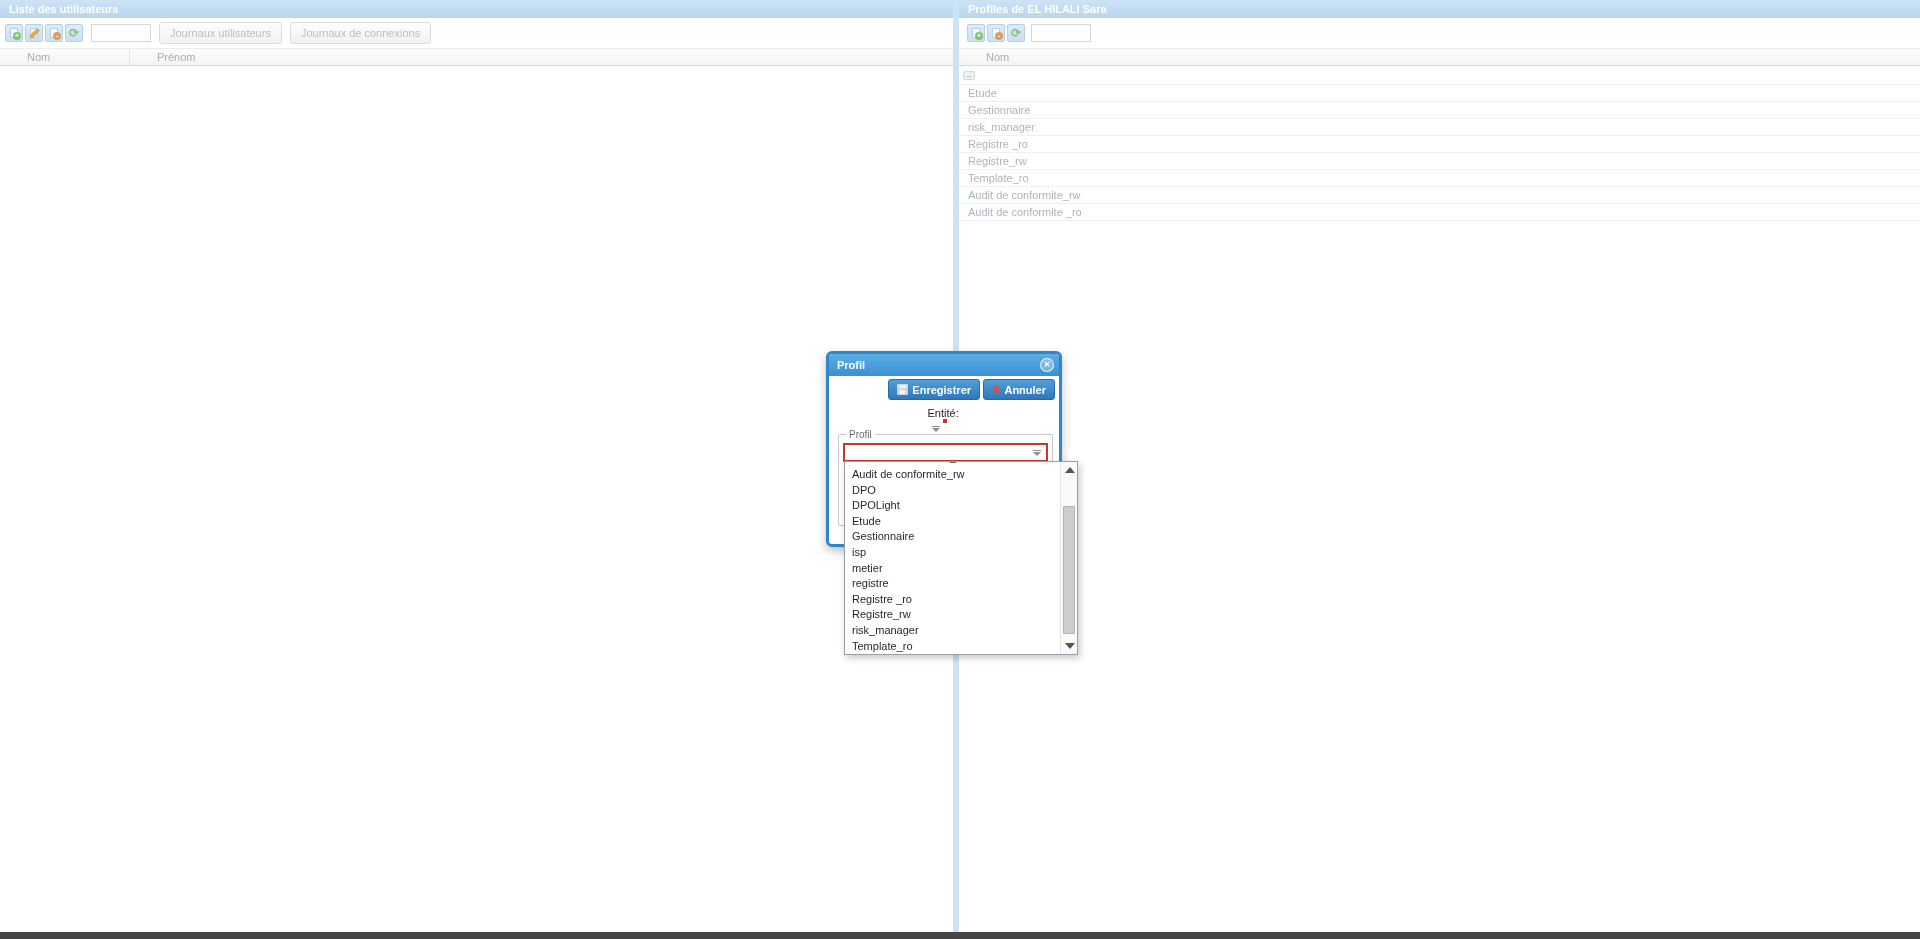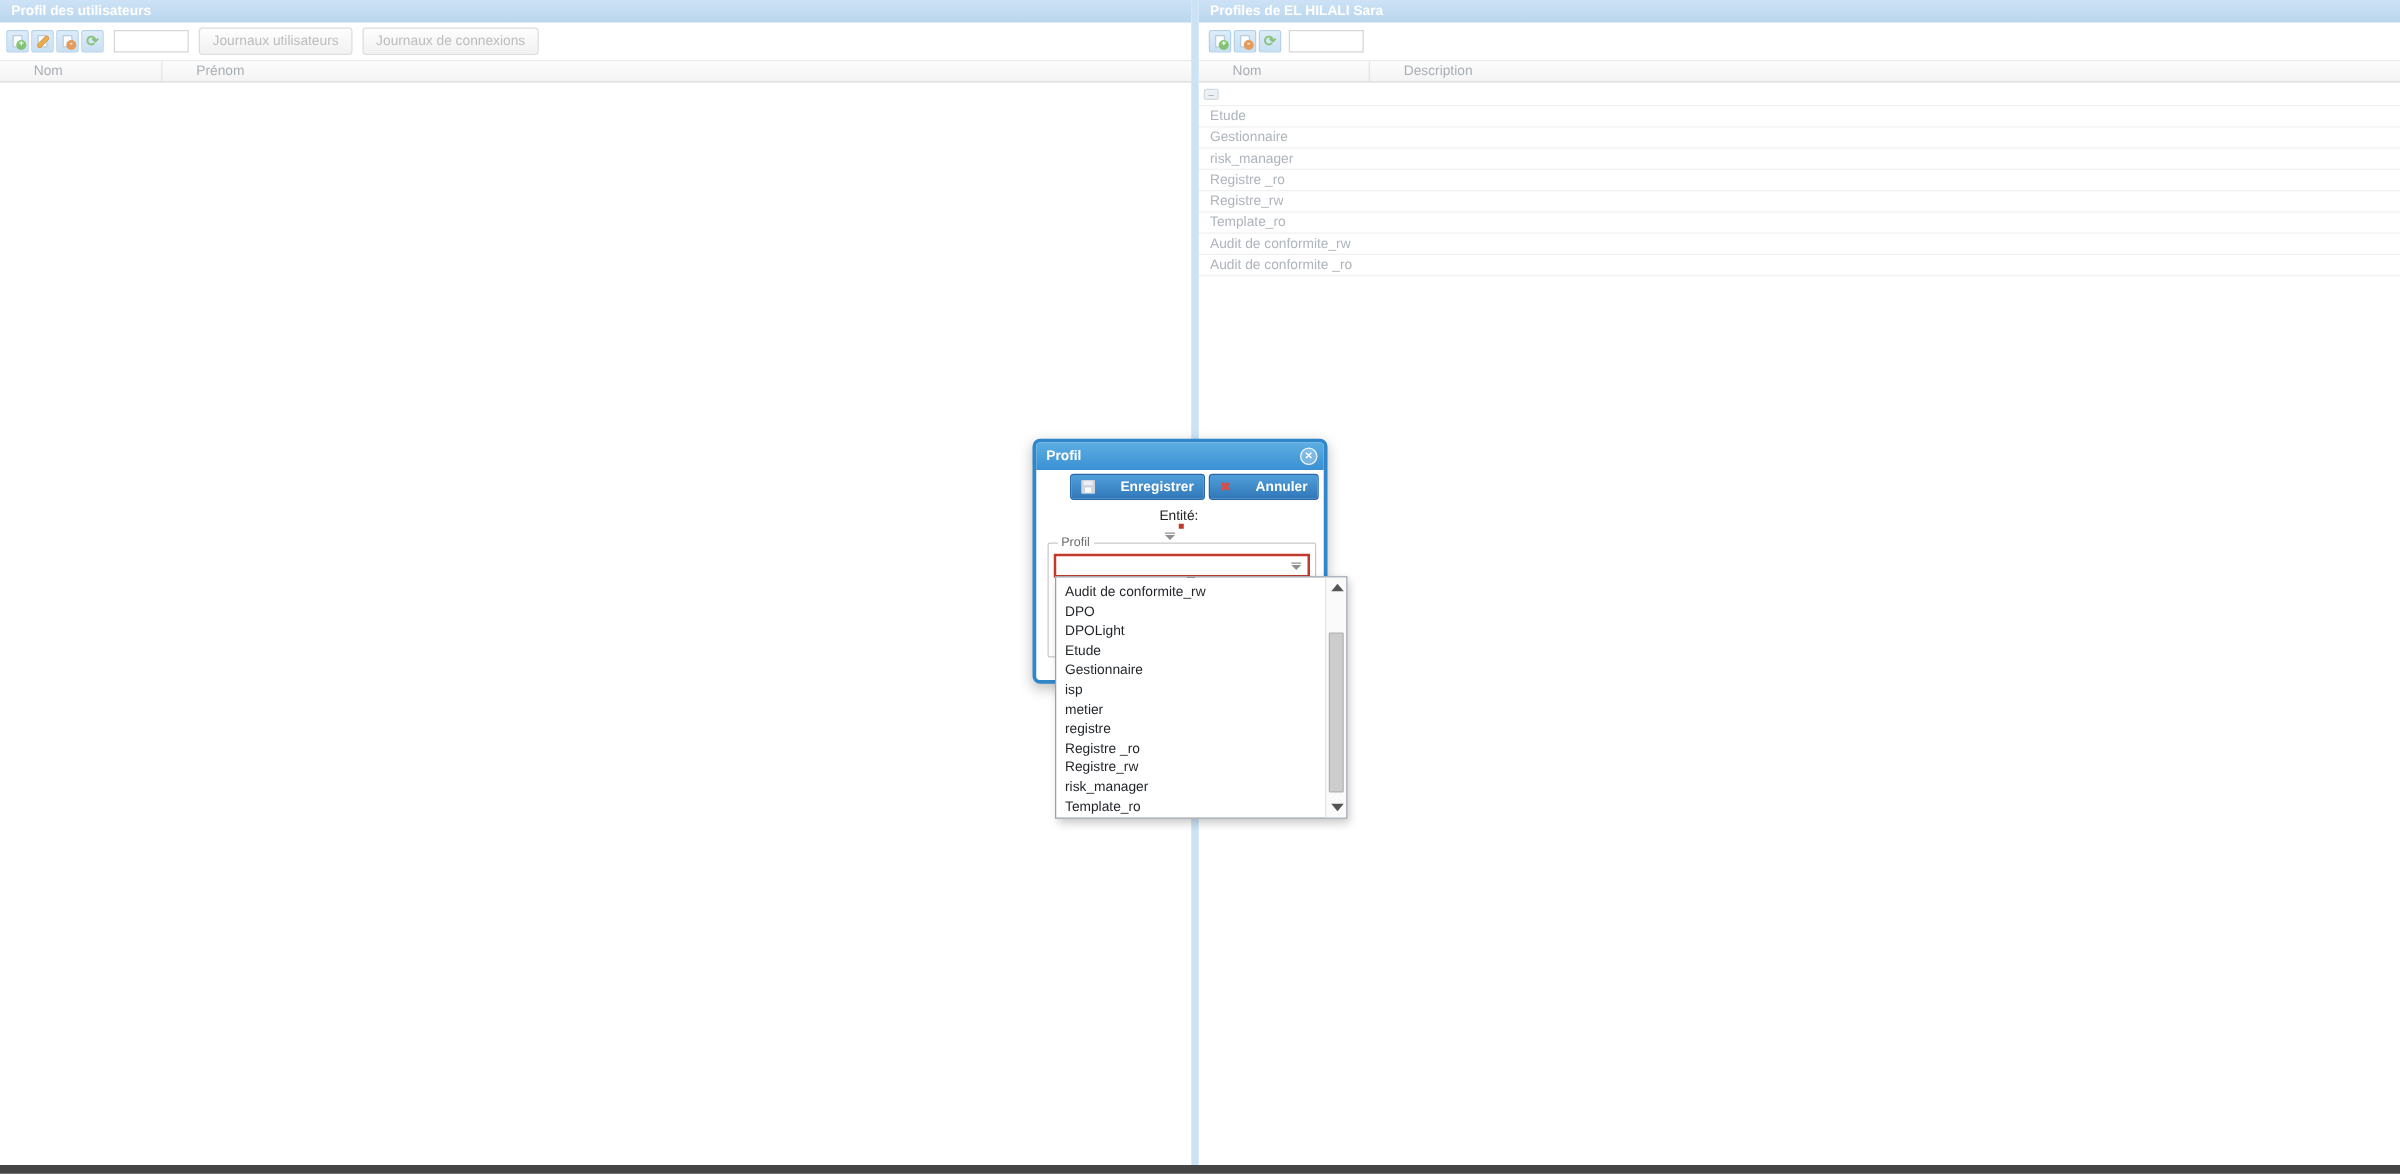--- a/index.html
+++ b/index.html
@@ -67,21 +67,21 @@
            background:#fff; border:3px solid #2f87ca; border-radius:6px;
            box-shadow:0 4px 10px rgba(0,0,0,.25); z-index:40; }
   .modal-title { height:22px; line-height:22px; padding:0 8px; position:relative;
                  background:linear-gradient(#5cade2,#3a90d3);
                  color:#fff; font-weight:bold; border-radius:2px 2px 0 0; }
   .modal-close { position:absolute; right:5px; top:4px; width:14px; height:14px;
                  border-radius:50%; border:1px solid rgba(255,255,255,.85);
                  background:rgba(255,255,255,.28); color:#fff; font-size:8px;
                  line-height:12px; text-align:center; font-weight:bold; cursor:pointer; }
   .modal-buttons { display:flex; justify-content:flex-end; gap:3px; padding:3px 4px 0 0; }
-  .blue-btn { height:21px; display:flex; align-items:center; gap:20px; padding:0 8px;
+  .blue-btn { height:21px; display:flex; align-items:center; gap:4px; padding:0 8px;
               background:linear-gradient(#4f9fd9,#3177b9); border:1px solid #2a69a9;
               border-radius:3px; color:#fff; font-weight:bold; font-size:11px;justify-content:space-between; }
   .floppy { width:11px; height:11px; background:#cfd6dd; border-radius:1px; position:relative; }
   .floppy::before { content:""; position:absolute; top:1px; left:2px; right:2px;
                     height:3px; background:#eef2f5; }
   .floppy::after  { content:""; position:absolute; bottom:1px; left:3px; right:3px;
                     height:4px; background:#f7f9fb; }
   .red-x { color:#e04b43; font-weight:bold; font-size:10px; }
 
   .entity-row { display:flex; align-items:center; margin:7px 6px 0 8px;flex-direction:column; }
@@ -114,21 +114,21 @@
               border-left:5px solid transparent; border-right:5px solid transparent; }
   .dd-up   { top:5px; border-bottom:6px solid #555; }
   .dd-down { bottom:5px; border-top:6px solid #555; }
   .dd-thumb { position:absolute; left:2px; top:44px; width:12px; height:128px;
               background:#cdcdcd; border:1px solid #b2b2b2; border-radius:1px; }
 </style>
 </head>
 <body>
 
 <div class="panel panel-left">
-  <div class="panel-header">Profil des utilisateurs</div>
+  <div class="panel-header">Liste des utilisateurs</div>
 
   <div class="toolbar">
     <div class="icon-btn">
       <span class="pg"></span>
       <span class="badge badge-add">+</span>
     </div>
     <div class="icon-btn">
       <span class="pg"></span>
       <span class="pencil"></span>
     </div>
@@ -166,21 +166,20 @@
       <span class="badge badge-del">-</span>
     </div>
     <div class="icon-btn">
       <span class="refresh-glyph">⟳</span>
     </div>
     <input class="search-input" type="text" value="" style="">
   </div>
 
   <div class="grid-header">
     <div class="gh-cell">Nom</div>
-    <div class="gh-cell">Description</div>
   </div>
 
   <div>
     <div class="placeholder-row">
       <span class="dash-box">–</span>
     </div>
     <div>
 
         <div class="row">
           <span>Etude</span>

